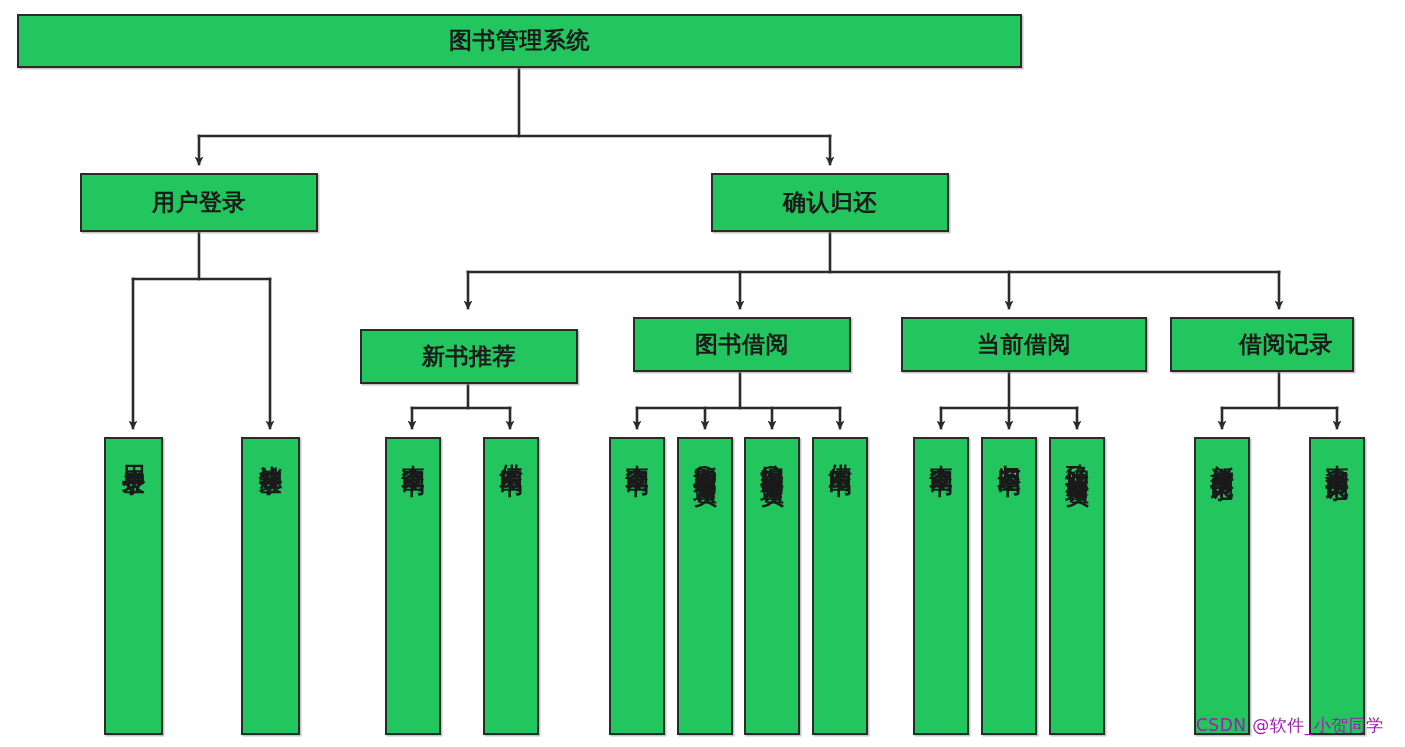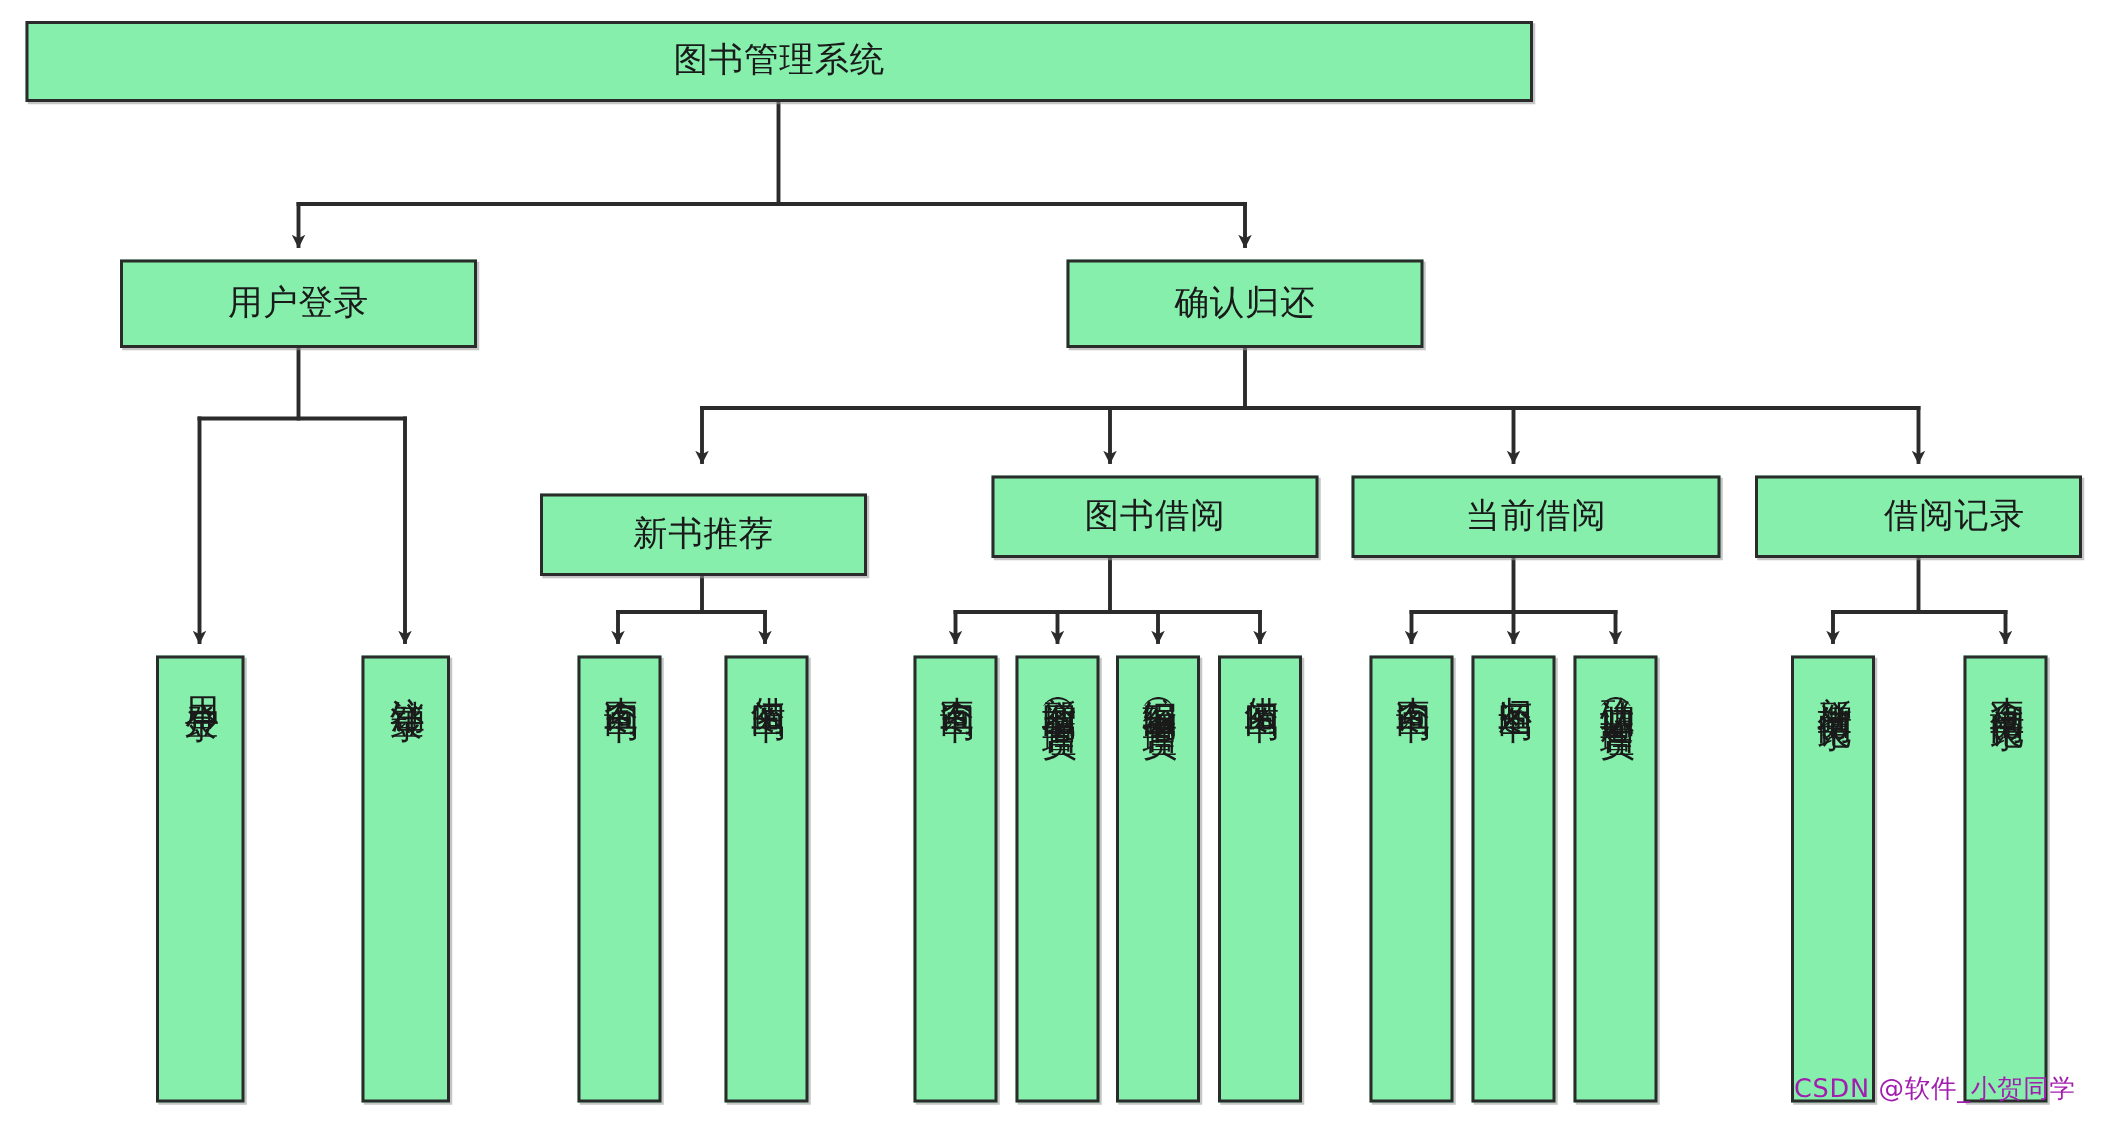--- a/index.html
+++ b/index.html
@@ -6,27 +6,28 @@
   body{
     font-family:"DejaVu Sans","Liberation Sans",sans-serif;
     width:1405px;height:747px;overflow:hidden;
   }
   #stage{position:relative;width:1405px;height:747px;background:#ffffff;}
   svg#edges{position:absolute;left:0;top:0;width:1405px;height:747px;}
 
   .node{
     position:absolute;
     box-sizing:border-box;
-    background:#86efac;
+    background:#22c55e;
     border:2.5px solid #2b2b2b;
     display:flex;
     align-items:center;
     justify-content:center;
     color:#1a1a1a;
     box-shadow:1.5px 1.5px 0 0 rgba(150,150,150,0.55);
+    font-weight:bold;
   }
   .node .lbl{
     display:block;
     line-height:1.18;
     text-align:center;
     white-space:nowrap;
   }
   
   .node.h .lbl{font-size:23px;letter-spacing:0.5px;}
   .node.root .lbl{font-size:23px;}
@@ -116,27 +117,27 @@
   <div class="node h" style="left:80px;top:173px;width:238px;height:59px;">
     <span class="lbl">用户登录</span>
   </div>
   <div class="node h" style="left:711px;top:173px;width:238px;height:59px;">
     <span class="lbl">确认归还</span>
   </div>
 
   <div class="node h" style="left:360px;top:329px;width:218px;height:55px;">
     <span class="lbl">新书推荐</span>
   </div>
-  <div class="node h" style="left:633px;top:317px;width:218px;height:55px;margin-left:28px;">
+  <div class="node h" style="left:633px;top:317px;width:218px;height:55px;">
     <span class="lbl">图书借阅</span>
   </div>
   <div class="node h" style="left:901px;top:317px;width:246px;height:55px;">
     <span class="lbl">当前借阅</span>
   </div>
-  <div class="node h" style="left:1170px;top:317px;width:218px;height:55px;padding-left:48px;">
+  <div class="node h" style="left:1170px;top:317px;width:184px;height:55px;padding-left:48px;">
     <span class="lbl">借阅记录</span>
   </div>
 
   <div class="node v" style="left:104px;top:437px;width:59px;height:298px;">
     <span class="lbl">用户登录</span>
   </div>
   <div class="node v" style="left:241px;top:437px;width:59px;height:298px;">
     <span class="lbl">注销登录</span>
   </div>
 

